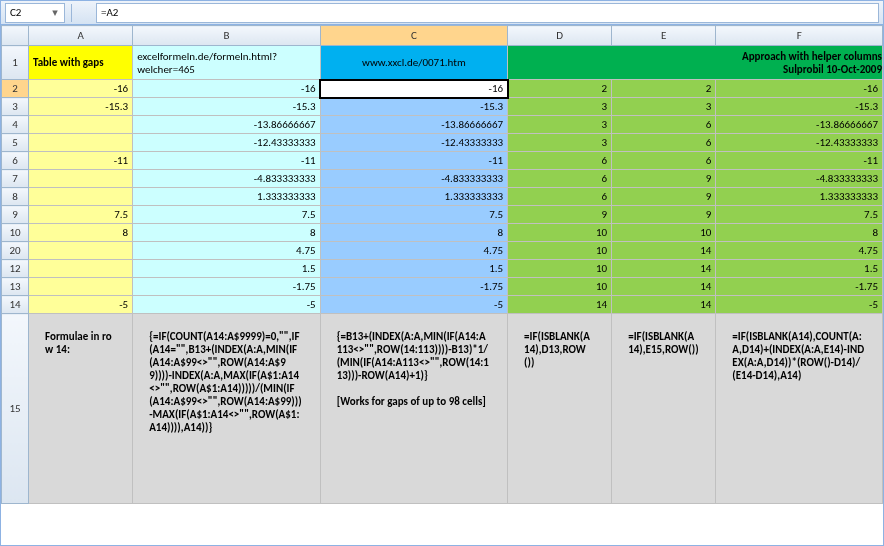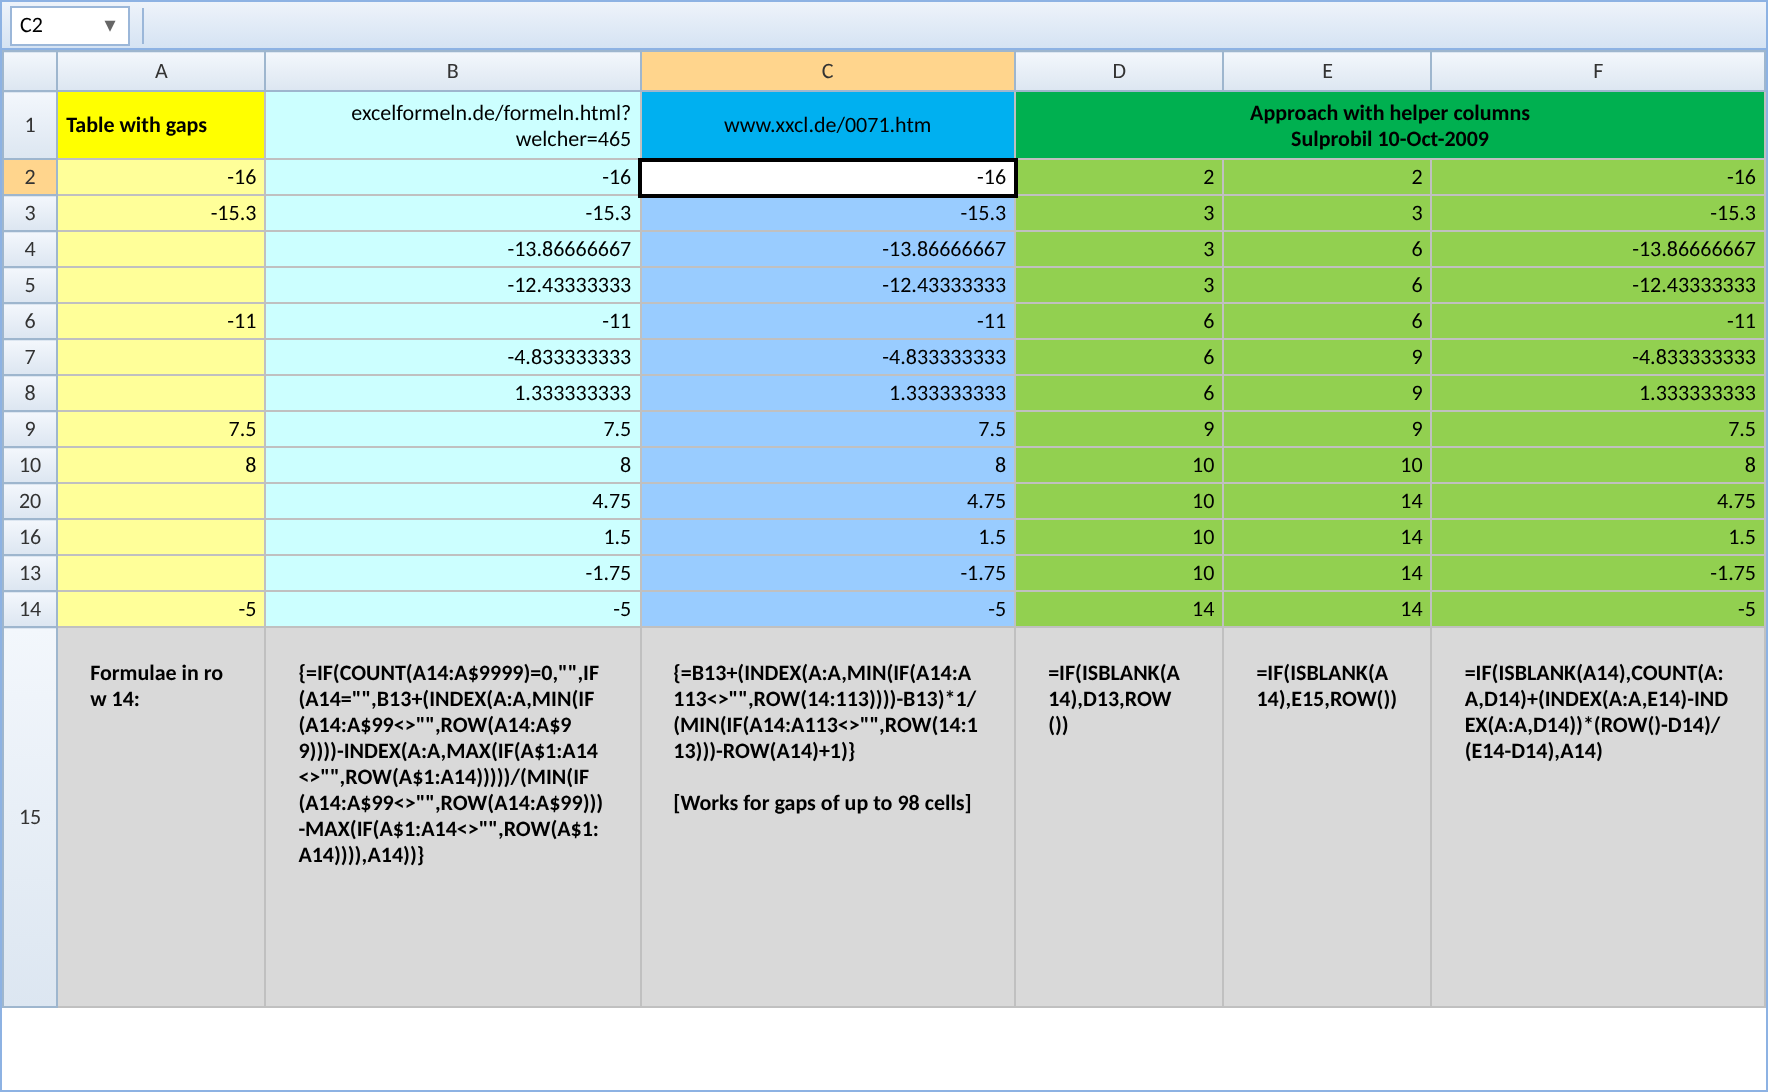--- a/index.html
+++ b/index.html
@@ -19,23 +19,23 @@
 .grid th, .grid td { border: 1px solid #c0c0c0; padding: 2px 4px; height: 16px; font-size: 11px; font-weight: normal; overflow: hidden; }
 .grid thead th { background: linear-gradient(#f3f7fc,#dce6f1); text-align: center; color: #333; border: 1px solid #9eb6ce; height: 20px; }
 .grid .rowhdr { background: linear-gradient(#f3f7fc,#dce6f1); text-align: center; color: #333; border: 1px solid #9eb6ce; width: 26px; }
 .corner { background: #dce6f1; border: 1px solid #9eb6ce; }
 
 .col-A { background: #ffff99; }
 .col-B { background: #ccffff; }
 .col-C { background: #99ccff; }
 .col-D, .col-E, .col-F { background: #92d050; }
 .hdr-A { background: #ffff00 !important; font-weight: bold !important; }
-.hdr-B { background: #ccffff !important; font-weight: bold; text-align: right; }
+.hdr-B { background: #ccffff !important; font-weight: bold; }
 .hdr-C { background: #00b0f0 !important; font-weight: bold; text-align: center !important; }
-.hdr-DEF { background: #00b050 !important; font-weight: bold !important; text-align: center; margin-top: 28px; }
+.hdr-DEF { background: #00b050 !important; font-weight: bold !important; text-align: right; margin-top: 28px; }
 
 .num { text-align: right; }
 .formulae-row td { background: #d9d9d9; vertical-align: top; font-weight: bold; padding: 16px; white-space: normal; word-break: break-all; }
 .formulae-row .rowhdr { background: linear-gradient(#f3f7fc,#dce6f1); vertical-align: middle; font-weight: normal; margin-left: 47px; }
 
 .selected-cell { outline: 2px solid #000; outline-offset: -1px; background: #fff !important; }
 
 .colhdr-sel { background: #ffd58d !important; }
 .rowhdr-sel { background: #ffd58d !important; }
 </style>
@@ -44,20 +44,21 @@
 
 <div class="app">
 
   <div class="formula-bar">
     <div class="name-box">
       <span>C2</span>
       <span class="name-box-dd">▾</span>
     </div>
     <div class="fb-sep"></div>
     <div class="fb-btn">fx</div>
+    <div class="formula-input">=A2</div>
   </div>
 
   <div class="grid-wrap">
     <table class="grid">
       <colgroup>
         <col style="width:26px">
         <col style="width:100px">
         <col style="width:180px">
         <col style="width:180px">
         <col style="width:100px">
@@ -170,21 +171,21 @@
           <tr>
             <th class="rowhdr">20</th>
             <td class="col-A num"></td>
             <td class="col-B num">4.75</td>
             <td class="col-C num">4.75</td>
             <td class="col-D num">10</td>
             <td class="col-E num">14</td>
             <td class="col-F num">4.75</td>
           </tr>
           <tr>
-            <th class="rowhdr">16</th>
+            <th class="rowhdr">12</th>
             <td class="col-A num"></td>
             <td class="col-B num">1.5</td>
             <td class="col-C num">1.5</td>
             <td class="col-D num">10</td>
             <td class="col-E num">14</td>
             <td class="col-F num">1.5</td>
           </tr>
           <tr>
             <th class="rowhdr">13</th>
             <td class="col-A num"></td>

